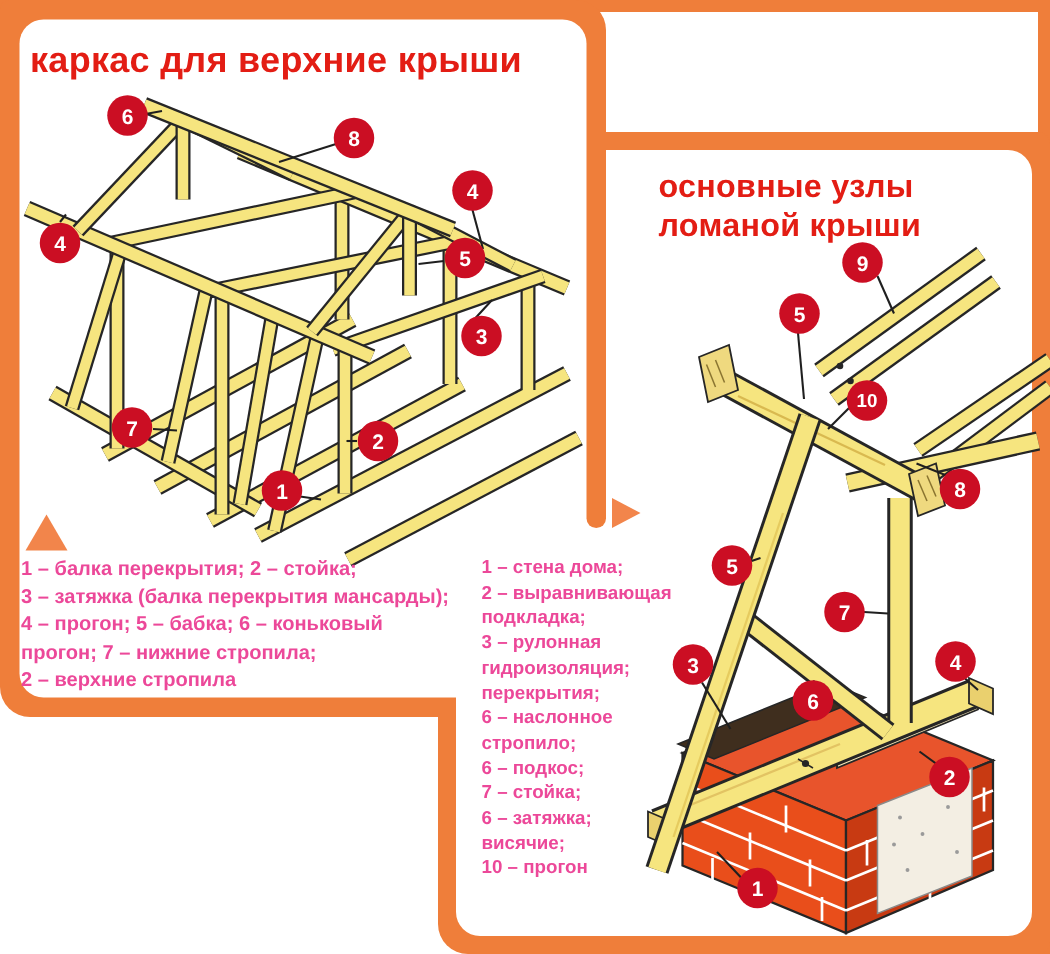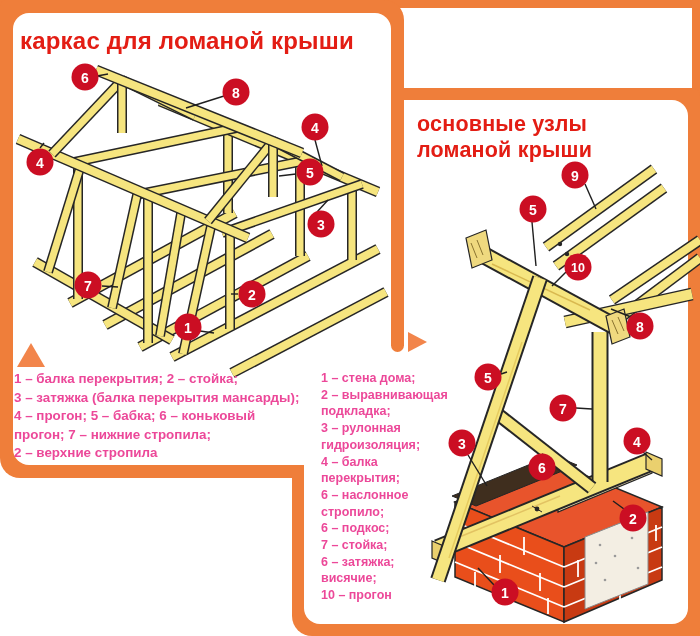--- a/index.html
+++ b/index.html
@@ -7,21 +7,21 @@
        font-family:"Liberation Sans",sans-serif;}
   .abs{position:absolute;}
   
   .strip{background:#EF7E3A;z-index:5;}
   .panel-outer{background:#EF7E3A;z-index:6;}
   .panel-inner{background:#ffffff;z-index:7;}
   #divider{background:#EF7E3A;z-index:8;border-radius:0 0 7px 7px;}
   
   .title{color:#E31D14;font-weight:bold;z-index:25;letter-spacing:0.2px;line-height:1.22;}
   #ltitle{left:20px;top:26px;font-size:24px;}
-  #rtitle{left:417px;top:111px;font-size:21.5px;}
+  #rtitle{left:439px;top:111px;font-size:21.5px;}
   
   .legend{color:#ec4899;font-weight:bold;z-index:25;}
   #llegend{left:14px;top:370px;font-size:13.4px;line-height:18.6px;width:330px;}
   #rlegend{left:321px;top:370px;font-size:12.5px;line-height:16.7px;width:150px;}
   
   .co{position:absolute;width:27px;height:27px;border-radius:50%;background:#CB0E23;color:#fff;
       font-weight:bold;font-size:14px;display:flex;align-items:center;justify-content:center;
       transform:translate(-50%,-50%);z-index:30;}
   svg#art{position:absolute;left:0;top:0;z-index:20;pointer-events:none;}
   .bo{stroke:#262626;fill:none;}
@@ -212,40 +212,39 @@
     <line class="leader" x1="501" y1="374" x2="507" y2="372"></line>
     <line class="leader" x1="576" y1="408" x2="592" y2="409"></line>
     <line class="leader" x1="468" y1="455" x2="487" y2="486"></line>
     <line class="leader" x1="643" y1="452" x2="652" y2="460"></line>
     <line class="leader" x1="542" y1="454" x2="552" y2="459"></line>
     <line class="leader" x1="624" y1="509" x2="613" y2="501"></line>
     <line class="leader" x1="494" y1="585" x2="478" y2="568"></line>
   </g>
 </svg>
 
-<div class="abs title" id="ltitle">каркас для ломаной крыши</div>
+<div class="abs title" id="ltitle">каркас для верхние крыши</div>
 <div class="abs title" id="rtitle">
   <div>основные узлы</div>
   <div>ломаной крыши</div>
 </div>
 
 <div class="abs legend" id="llegend">
   <div>1 – балка перекрытия; 2 – стойка;</div>
   <div>3 – затяжка (балка перекрытия мансарды);</div>
   <div>4 – прогон; 5 – бабка; 6 – коньковый</div>
   <div>прогон; 7 – нижние стропила;</div>
   <div>2 – верхние стропила</div>
 </div>
 <div class="abs legend" id="rlegend">
   <div>1 – стена дома;</div>
   <div>2 – выравнивающая</div>
   <div>подкладка;</div>
   <div>3 – рулонная</div>
   <div>гидроизоляция;</div>
-  <div>4 – балка</div>
   <div>перекрытия;</div>
   <div>6 – наслонное</div>
   <div>стропило;</div>
   <div>6 – подкос;</div>
   <div>7 – стойка;</div>
   <div>6 – затяжка;</div>
   <div>висячие;</div>
   <div>10 – прогон</div>
 </div>
 

